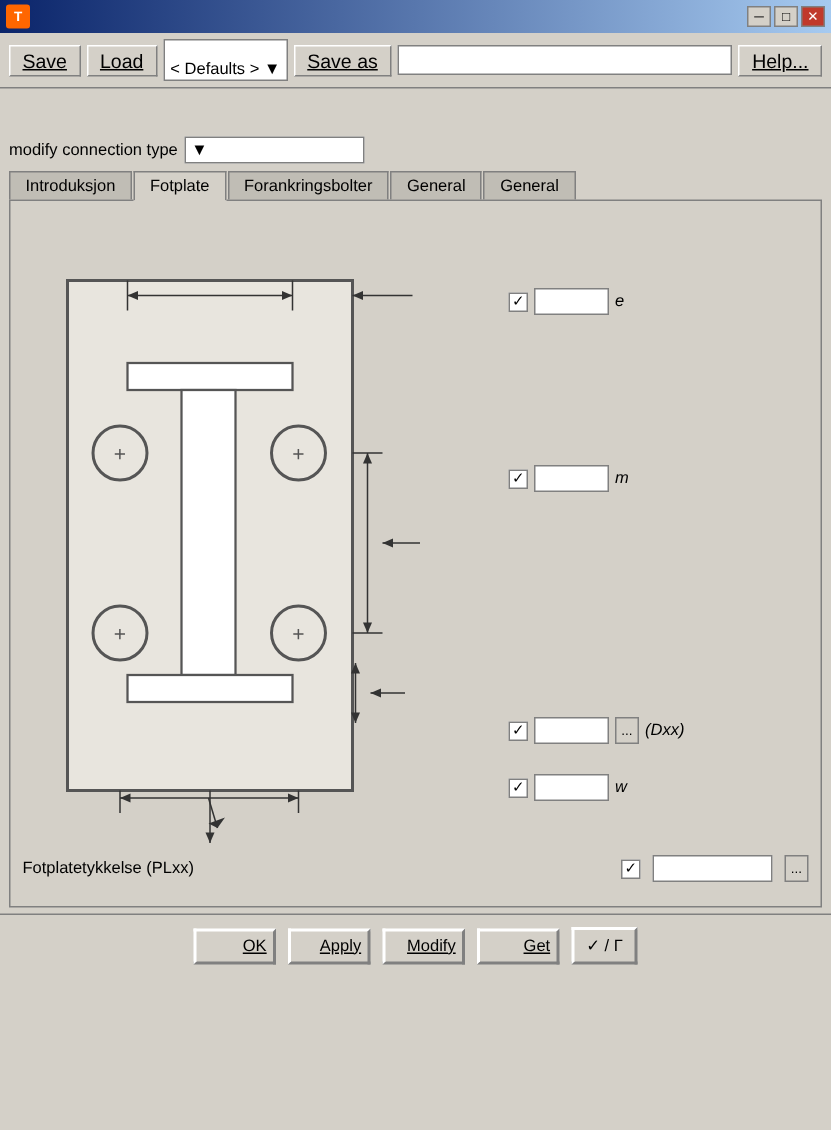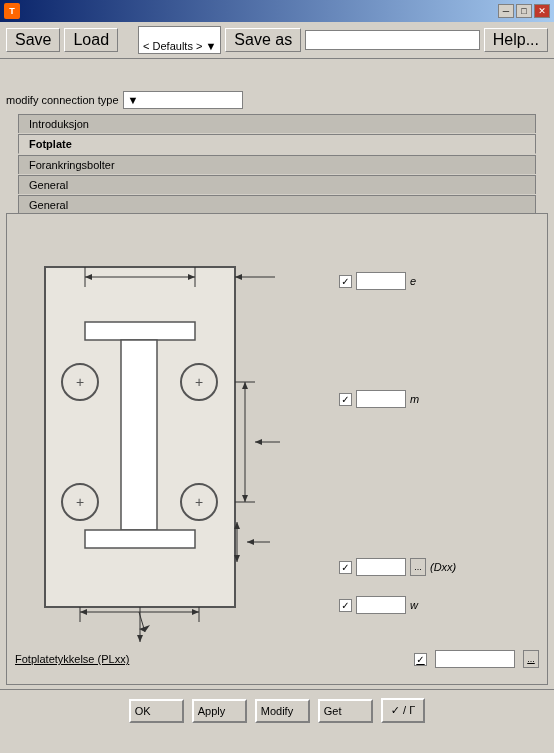--- a/index.html
+++ b/index.html
@@ -68,23 +68,24 @@
       gap: 4px;
       border-bottom: 1px solid #808080;
     }
     .btn {
       background: #d4d0c8;
       border: 1px solid #808080;
       border-top-color: #fff;
       border-left-color: #fff;
       padding: 2px 8px;
       cursor: pointer;
-      font-size: 16px;
+      font-size: 13px;
       min-width: 40px;
       text-align: center;
+      text-decoration: underline;
     }
     .dropdown-row {
       padding: 4px 6px;
       display: flex;
       align-items: center;
       gap: 4px;
       margin-top: 28px;
     }
     .dropdown {
       background: #fff;
@@ -97,45 +98,43 @@
       cursor: pointer;
       min-width: 120px;
     }
     .select-control {
       background: #fff;
       border: 1px solid #808080;
       padding: 13px 4px;
       font-size: 11px;
       height: 20px;
       cursor: pointer;
-      margin-left: 16px;
     }
 
     .tabs-bar {
       display: flex;
-      padding: 0 18px;
+      padding: 0 6px;
       gap: 1px;
       background: #d4d0c8;
-      flex-direction: column;
     }
     .tab {
       padding: 3px 10px;
       border: 1px solid #808080;
       border-bottom: none;
       background: #c0bdb5;
       cursor: pointer;
       font-size: 11px;
       position: relative;
       top: 1px;
     }
     .tab.active {
       background: #d4d0c8;
       border-bottom: 1px solid #d4d0c8;
       z-index: 2;
-      font-weight: bold;
+      font-weight: normal;
     }
 
     .main-content {
       background: #d4d0c8;
       border: 1px solid #808080;
       margin: 0 6px;
       padding: 8px;
       position: relative;
     }
 
@@ -182,21 +181,20 @@
       display: flex;
       align-items: center;
       justify-content: center;
     }
 
     .plate-thickness-row {
       display: flex;
       align-items: center;
       gap: 8px;
       padding: 8px 0;
-      text-decoration: underline;
     }
 
     .plate-label {
       font-size: 11px;
     }
 
     .bottom-buttons {
       display: flex;
       align-items: center;
       justify-content: center;
@@ -210,21 +208,22 @@
       background: #d4d0c8;
       border: 2px solid;
       border-top-color: #fff;
       border-left-color: #fff;
       border-right-color: #808080;
       border-bottom-color: #808080;
       padding: 4px 4px;
       cursor: pointer;
       font-size: 11px;
       min-width: 55px;
-      text-align: left;
+      text-align: right;
+      text-decoration: underline;
     }
 
     .checkmark-btn {
       display: flex;
       align-items: center;
       gap: 2px;
       background: #d4d0c8;
       border: 2px solid;
       border-top-color: #fff;
       border-left-color: #fff;

